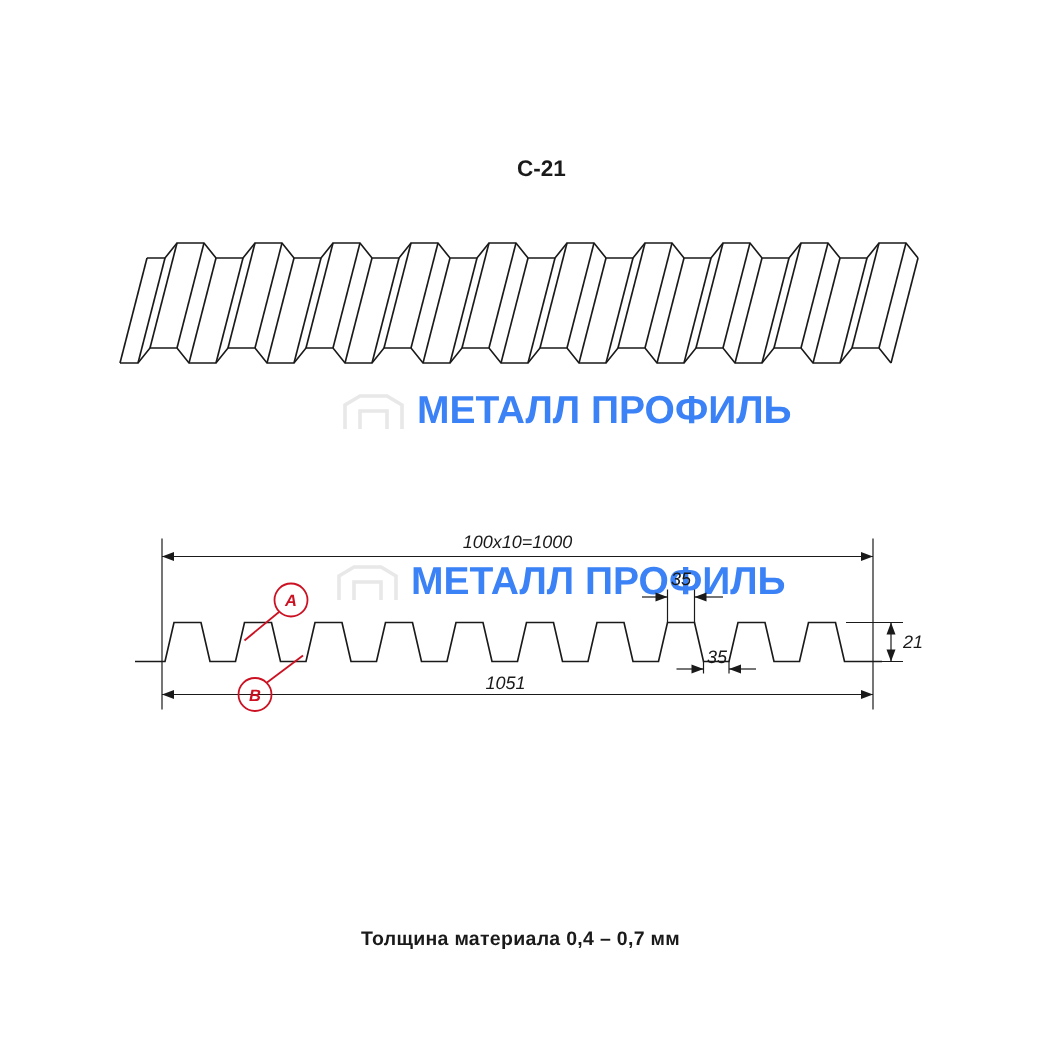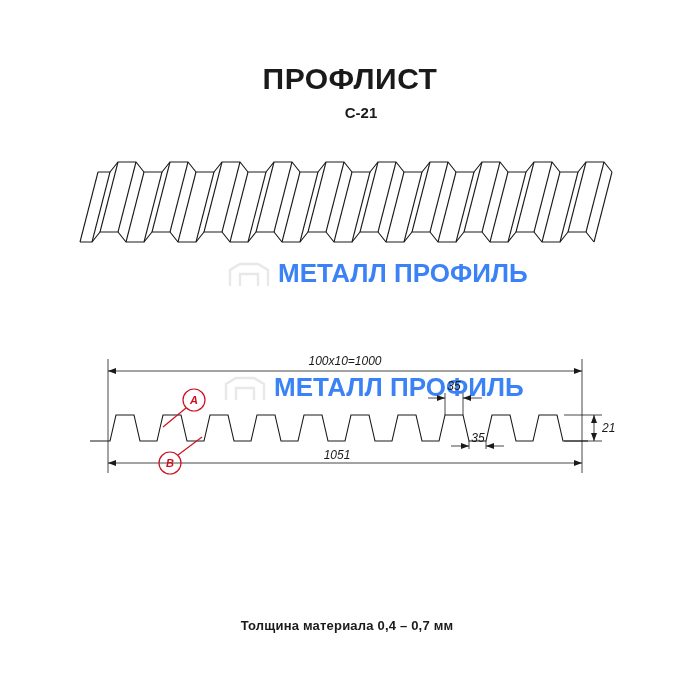--- a/index.html
+++ b/index.html
@@ -93,21 +93,20 @@
   .dim { fill: none; stroke: #1a1a1a; stroke-width: 0.8; }
   .red { fill: none; stroke: #cc1122; stroke-width: 1.2; }
   .red-t { fill: #cc1122; font-size: 11px; font-weight: bold; font-family: "Liberation Sans", sans-serif; }
   .dt { font-size: 12px; fill: #1a1a1a; font-family: "Liberation Sans", sans-serif; }
 </style>
 </head>
 <body>
 
 <div class="page">
 
-  <div class="title">ПРОФЛИСТ</div>
   <div class="subtitle">С-21</div>
 
   <div class="iso-wrap">
     <svg width="540" height="130" viewBox="0 0 540 130">
       <g class="ln">
 
         <path d="M18,22 L30,22 L38,12 L56,12 L64,22 L82,22 L90,12 L108,12 L116,22 L134,22 L142,12 L160,12 L168,22 L186,22 L194,12 L212,12 L220,22 L238,22 L246,12 L264,12 L272,22 L290,22 L298,12 L316,12 L324,22 L342,22 L350,12 L368,12 L376,22 L394,22 L402,12 L420,12 L428,22 L446,22 L454,12 L472,12 L480,22 L498,22 L506,12 L524,12 L532,22"></path>
 
         <path d="M0,92 L12,92 L20,82 L38,82 L46,92 L64,92 L72,82 L90,82 L98,92 L116,92 L124,82 L142,82 L150,92 L168,92 L176,82 L194,82 L202,92 L220,92 L228,82 L246,82 L254,92 L272,92 L280,82 L298,82 L306,92 L324,92 L332,82 L350,82 L358,92 L376,92 L384,82 L402,82 L410,92 L428,92 L436,82 L454,82 L462,92 L480,92 L488,82 L506,82 L514,92"></path>
 

